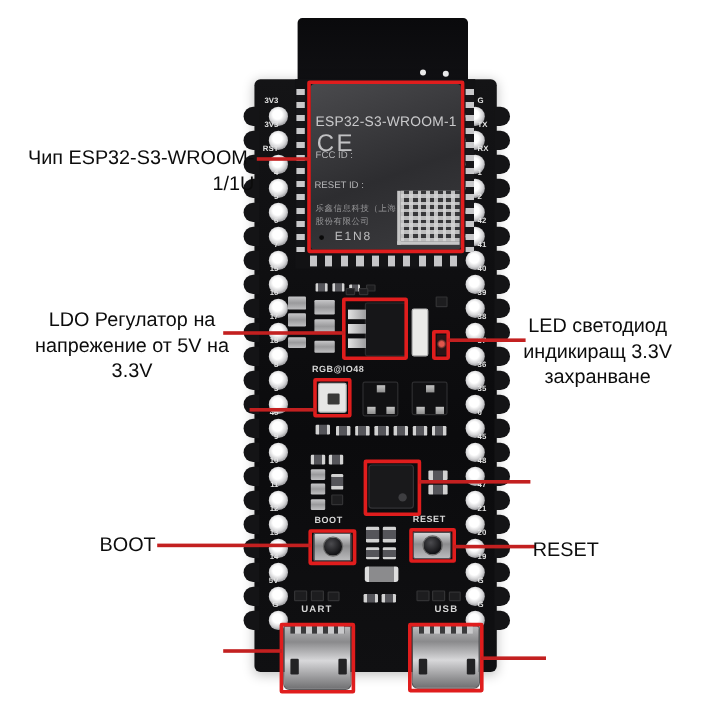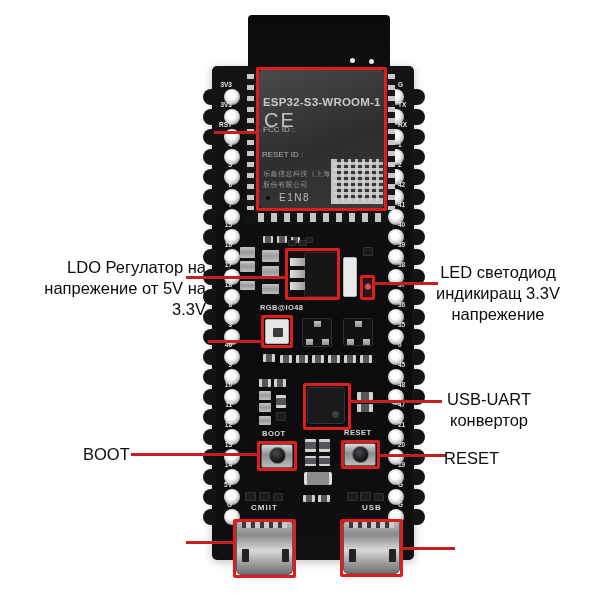--- a/index.html
+++ b/index.html
@@ -15,21 +15,21 @@
            background:linear-gradient(180deg,#0a0a0c,#101013);border-radius:4px 4px 0 0;z-index:1}
   .ant-dot{position:absolute;width:5px;height:5px;border-radius:50%;background:#e9e9e9;z-index:3}
 
   
   .module-pcb{position:absolute;left:246px;top:66px;width:150px;height:158px;background:#121214;z-index:3}
   .pads-v{position:absolute;width:7px;background:repeating-linear-gradient(180deg,#c9c9cb 0 5px,#17171a 5px 11px);z-index:4}
   .pads-h{position:absolute;height:9px;background:repeating-linear-gradient(90deg,#c6c6c8 0 6px,#141416 6px 13px);z-index:4}
   .shield{position:absolute;left:259px;top:70px;width:125px;height:138px;border-radius:3px;
           background:linear-gradient(160deg,#4a4a4d,#2d2d30 55%,#3b3b3e);z-index:5}
   .mod-title{position:absolute;left:263px;top:96px;width:122px;color:#c9c9cb;font-size:11.5px;
-             font-weight:bold;letter-spacing:.2px;z-index:6}
+             font-weight:normal;letter-spacing:.2px;z-index:6}
   .ce{position:absolute;left:264px;top:109px;color:#c2c2c4;font-size:20px;letter-spacing:2px;z-index:6}
   .mod-small{position:absolute;color:#b4b4b6;font-size:8px;z-index:6}
   .mod-cn{position:absolute;color:#98989a;font-size:7px;letter-spacing:.5px;z-index:6}
   .e-dot{position:absolute;left:266px;top:196px;width:4px;height:4px;border-radius:50%;background:#0a0a0a;z-index:6}
   .lot{position:absolute;left:279px;top:192px;color:#bcbcbe;font-size:10px;letter-spacing:1.5px;z-index:6}
   .qr{position:absolute;left:331px;top:159px;width:52px;height:45px;z-index:6;opacity:.9;
       border-left:3px solid #d6d6d6;border-bottom:3px solid #d6d6d6;
       background:repeating-linear-gradient(0deg,rgba(230,230,230,.85) 0 3px,transparent 3px 6px),
                  repeating-linear-gradient(90deg,#cfcfcf 0 3px,#39393b 3px 7px)}
 
@@ -304,21 +304,21 @@
   <div class="usb-slot" style="left:242px;top:549px"></div>
   <div class="usb-slot" style="left:282px;top:549px"></div>
   <div class="usb-shell" style="left:343px;top:521px;height:53px"></div>
   <div class="usb-pins" style="left:349px;top:521px"></div>
   <div class="usb-slot" style="left:349px;top:549px"></div>
   <div class="usb-slot" style="left:389px;top:549px"></div>
 
   <div class="silk" style="left:260px;top:304px;font-size:7.5px;letter-spacing:.4px">RGB@IO48</div>
   <div class="silk" style="left:262px;top:430px;font-size:7.5px;letter-spacing:.5px">BOOT</div>
   <div class="silk" style="left:344px;top:429px;font-size:7.5px;letter-spacing:.5px">RESET</div>
-  <div class="silk" style="left:251px;top:504px;font-size:8px;letter-spacing:1px">CMIIT</div>
+  <div class="silk" style="left:251px;top:504px;font-size:8px;letter-spacing:1px">UART</div>
   <div class="silk" style="left:362px;top:504px;font-size:8px;letter-spacing:1px">USB</div>
 
   <div class="rbox" style="left:256px;top:67px;width:131px;height:144px"></div>
   <div class="rbox" style="left:285px;top:248px;width:55px;height:52px"></div>
   <div class="rbox" style="left:360px;top:275px;width:15px;height:25px"></div>
   <div class="rbox" style="left:261px;top:315px;width:32px;height:33px"></div>
   <div class="rbox" style="left:303px;top:383px;width:48px;height:47px"></div>
   <div class="rbox" style="left:257px;top:441px;width:40px;height:30px"></div>
   <div class="rbox" style="left:341px;top:440px;width:39px;height:29px"></div>
   <div class="rbox" style="left:233px;top:519px;width:63px;height:59px"></div>
@@ -327,23 +327,22 @@
   <div class="rline" style="left:214px;top:131px;width:44px"></div>
   <div class="rline" style="left:186px;top:276px;width:101px"></div>
   <div class="rline" style="left:208px;top:340px;width:55px"></div>
   <div class="rline" style="left:373px;top:282px;width:65px"></div>
   <div class="rline" style="left:349px;top:400px;width:93px"></div>
   <div class="rline" style="left:131px;top:453px;width:128px"></div>
   <div class="rline" style="left:378px;top:454px;width:68px"></div>
   <div class="rline" style="left:186px;top:541px;width:49px"></div>
   <div class="rline" style="left:401px;top:547px;width:54px"></div>
 
-  <div class="callout" style="left:14px;top:257px;width:192px;text-align:right">LDO Регулатор на
+  <div class="callout" style="left:6px;top:122px;width:206px;text-align:right">Чип ESP32-S3-WROOM-1/1U</div>
+  <div class="callout" style="left:14px;top:257px;width:192px;text-align:center">LDO Регулатор на
 напрежение от 5V на 3.3V</div>
   <div class="callout" style="left:428px;top:262px;width:140px;text-align:center">LED светодиод
 индикиращ 3.3V
-напрежение</div>
-  <div class="callout" style="left:438px;top:389px;width:102px;text-align:center">USB-UART
-конвертор</div>
+захранване</div>
   <div class="callout" style="left:83px;top:444px">BOOT</div>
   <div class="callout" style="left:444px;top:448px">RESET</div>
 
 </div>
 
 </body></html>

